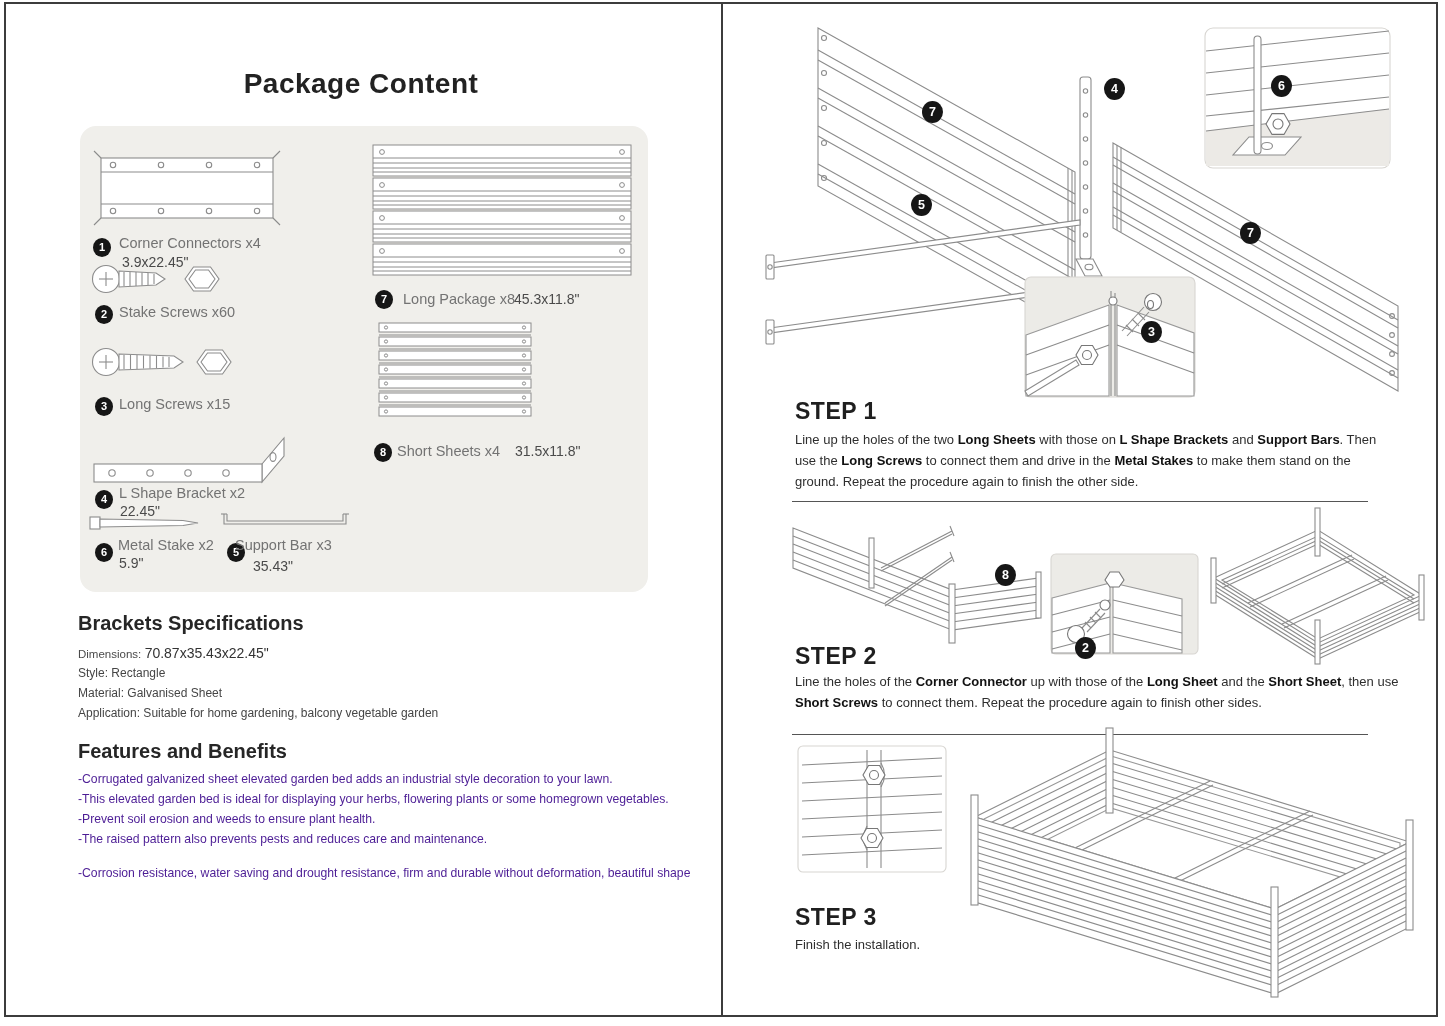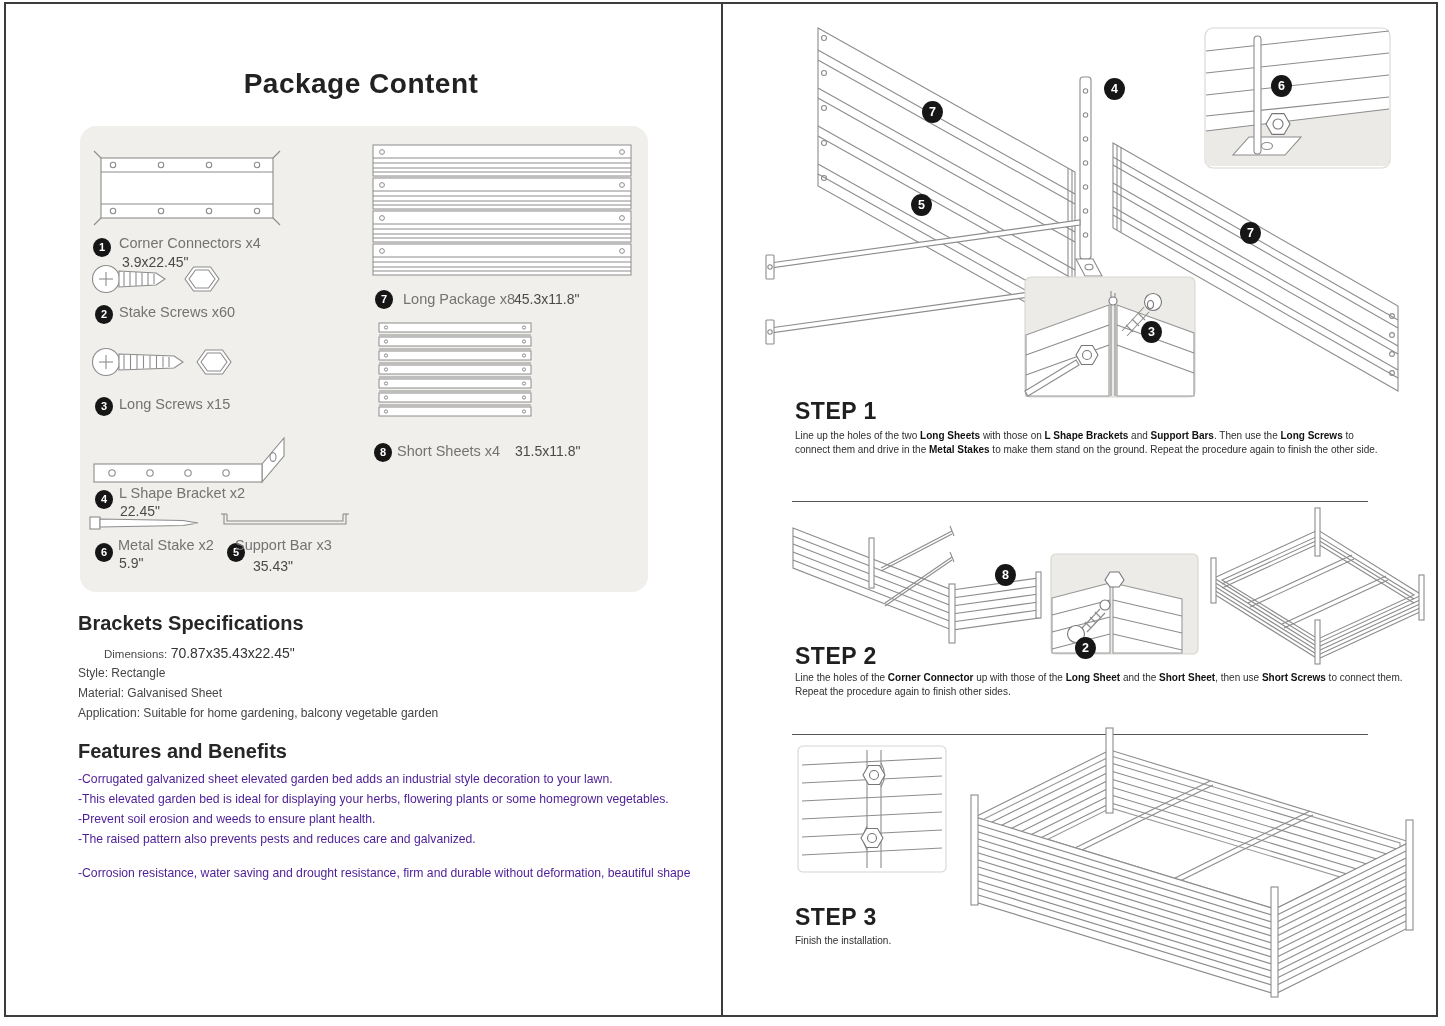--- a/index.html
+++ b/index.html
@@ -11,25 +11,25 @@
   .pkg-title{position:absolute;left:0;top:68px;width:722px;text-align:center;
     font-size:28px;font-weight:600;color:#222;letter-spacing:.5px;}
   .graybox{position:absolute;left:80px;top:126px;width:568px;height:466px;background:#f0efeb;border-radius:16px;}
   .pbadge{position:absolute;width:18px;height:19px;border-radius:50%;background:#161616;color:#fff;
     font-size:11px;font-weight:bold;text-align:center;line-height:19px;}
   .plabel{position:absolute;font-size:14.5px;color:#737373;white-space:nowrap;}
   .pdim{position:absolute;font-size:14px;color:#4a4a4a;white-space:nowrap;}
   
   .h2{position:absolute;font-size:20px;font-weight:600;color:#262626;white-space:nowrap;}
   .specline{position:absolute;font-size:12px;color:#454545;white-space:nowrap;}
-  .spec-dims-label{font-size:11.5px;color:#4a4a4a;margin-left:26px;}
+  .spec-dims-label{font-size:11.5px;color:#4a4a4a;}
   .spec-dims-value{font-size:14px;color:#333;}
   .featline{position:absolute;font-size:12.2px;color:#4c1d95;white-space:nowrap;}
   .steptitle{position:absolute;font-size:23px;font-weight:600;color:#1f1f1f;letter-spacing:.5px;}
-  .stepbody{position:absolute;font-size:10px;line-height:14px;color:#2e2e2e;}
+  .stepbody{position:absolute;font-size:13px;line-height:21px;color:#2e2e2e;}
   .stepbody span{color:#2e2e2e;}
   .hr{position:absolute;height:0;border-top:1.5px solid #555;}
   
   .dbadge{position:absolute;width:21px;height:22px;border-radius:50%;background:#161616;color:#fff;
     font-size:12.5px;font-weight:bold;text-align:center;line-height:22px;}
   svg{position:absolute;overflow:visible;}
 </style>
 </head>
 <body>
 
@@ -225,21 +225,21 @@
   <span class="spec-dims-value">70.87x35.43x22.45"</span>
 </div>
 <div class="specline" style="left:78px;top:666px">Style: Rectangle</div>
 <div class="specline" style="left:78px;top:686px">Material: Galvanised Sheet</div>
 <div class="specline" style="left:78px;top:706px">Application: Suitable for home gardening, balcony vegetable garden</div>
 
 <div class="h2" style="left:78px;top:740px">Features and Benefits</div>
 <div class="featline" style="left:78px;top:772px">-Corrugated galvanized sheet elevated garden bed adds an industrial style decoration to your lawn.</div>
 <div class="featline" style="left:78px;top:792px">-This elevated garden bed is ideal for displaying your herbs, flowering plants or some homegrown vegetables.</div>
 <div class="featline" style="left:78px;top:812px">-Prevent soil erosion and weeds to ensure plant health.</div>
-<div class="featline" style="left:78px;top:832px">-The raised pattern also prevents pests and reduces care and galvanized.</div>
+<div class="featline" style="left:78px;top:832px">-The raised pattern also prevents pests and reduces care and maintenance.</div>
 <div class="featline" style="left:78px;top:866px">-Corrosion resistance, water saving and drought resistance, firm and durable without deformation, beautiful shape</div>
 
 <svg style="left:725px;top:3px" width="716" height="394" viewBox="0 0 716 394">
   <g stroke="#8c8c8c" fill="none" stroke-width="1.1">
 
     <polygon points="93,25 350,169 350,327 93,183" fill="#fff"></polygon>
     <line x1="93" y1="47" x2="350" y2="191"></line>
       <line x1="93" y1="57" x2="350" y2="201"></line>
     <line x1="93" y1="85" x2="350" y2="229"></line>
       <line x1="93" y1="95" x2="350" y2="239"></line>

